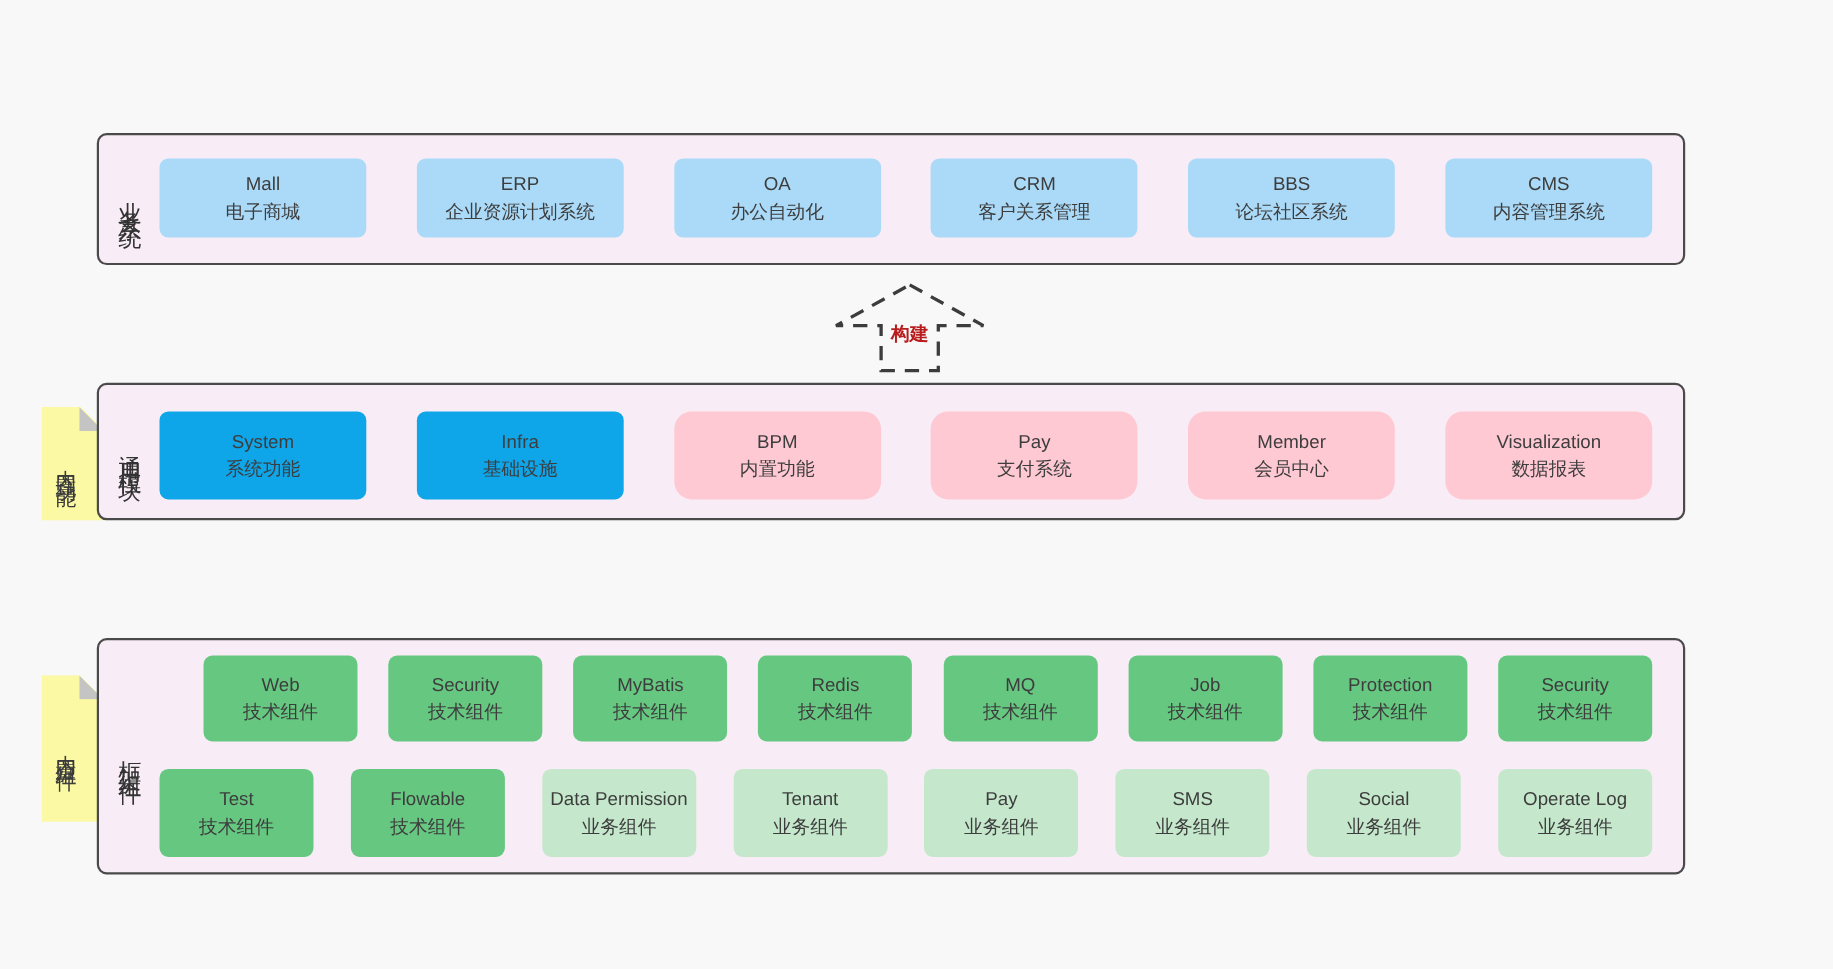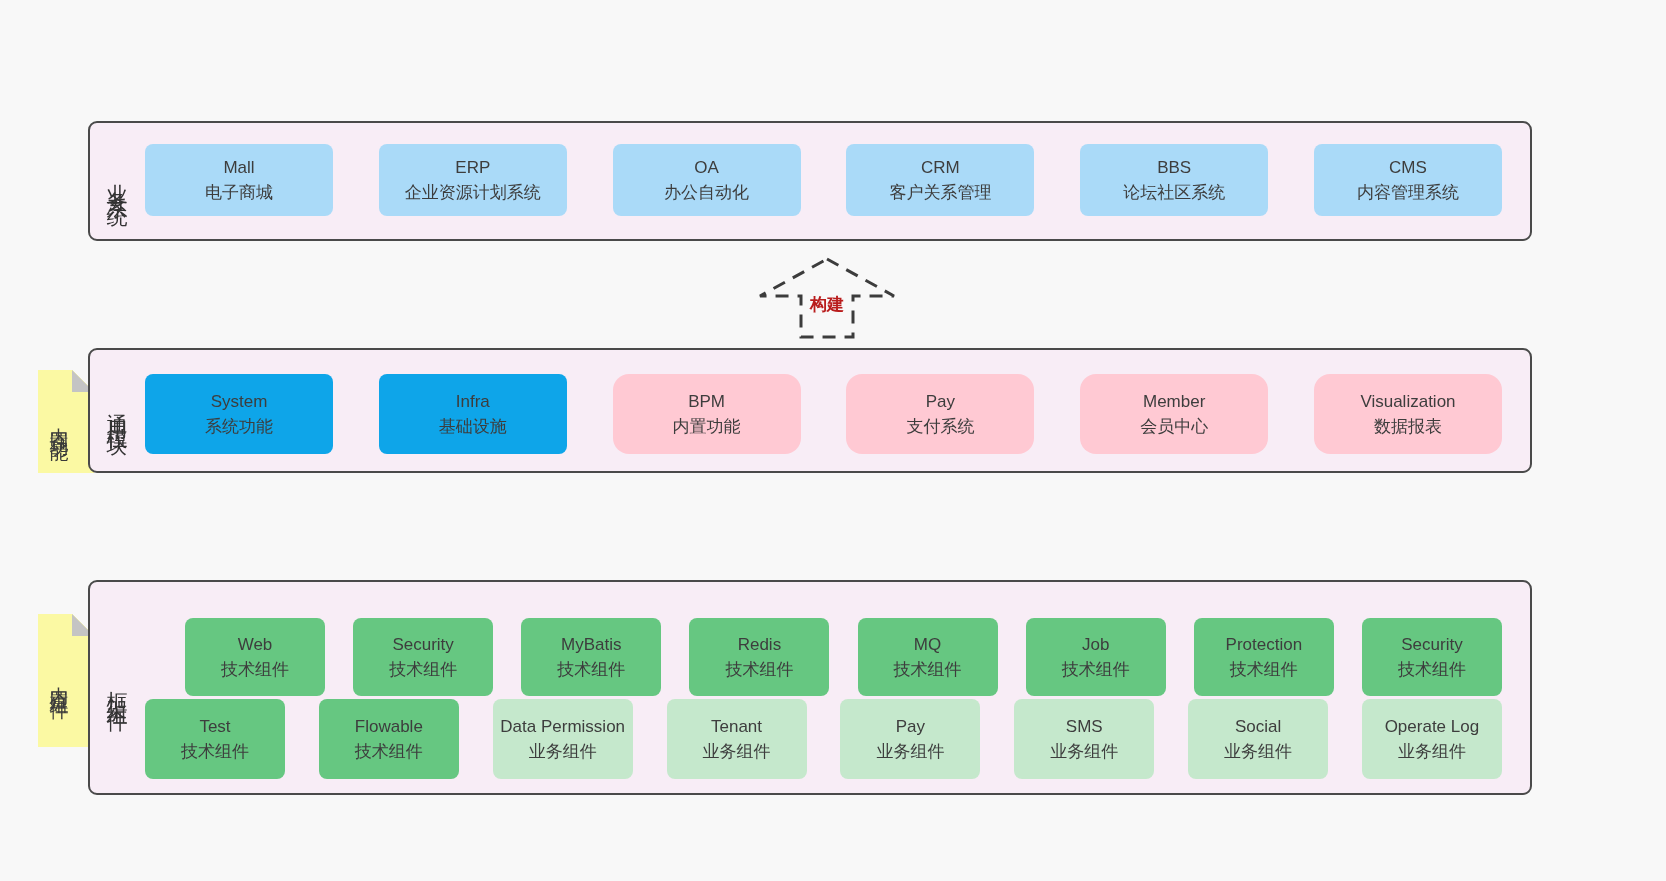--- a/index.html
+++ b/index.html
@@ -43,21 +43,21 @@
 
   .row {
     position: absolute;
     left: 55px;
     right: 28px;
     display: flex;
     justify-content: space-between;
   }
   .band-business .row   { top: 21px;  height: 72px; }
   .band-modules .row    { top: 24px;  height: 80px; }
-  .band-components .row-1 { top: 36px;  height: 78px; padding-left: 40px; }
+  .band-components .row-1 { top: 14px;  height: 78px; padding-left: 40px; }
   .band-components .row-2 { top: 117px; height: 80px; }
 
   
   .node {
     border-radius: 8px;
     display: flex;
     flex-direction: column;
     align-items: center;
     justify-content: center;
     text-align: center;

